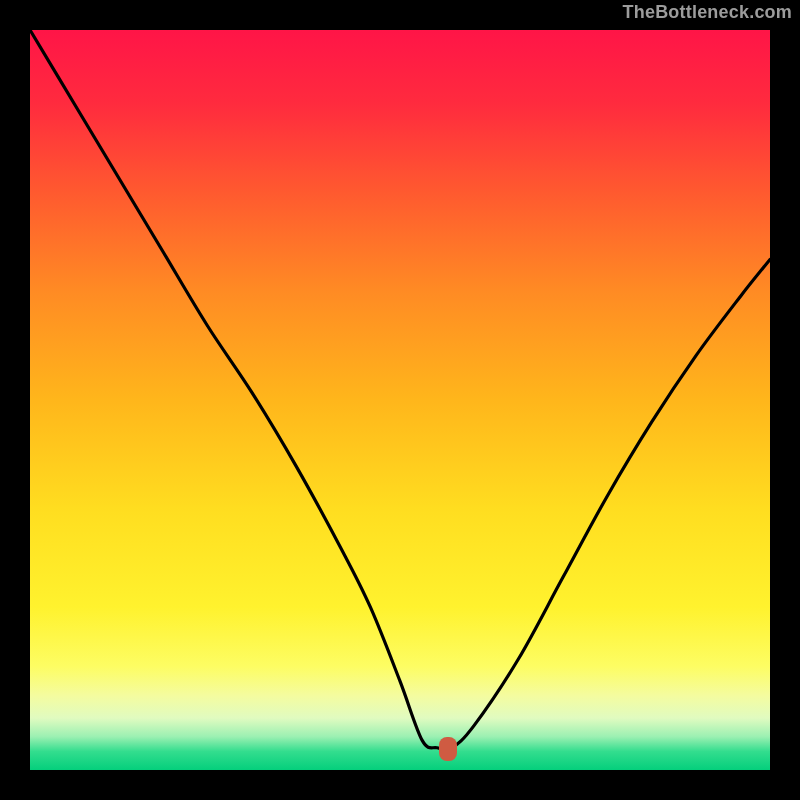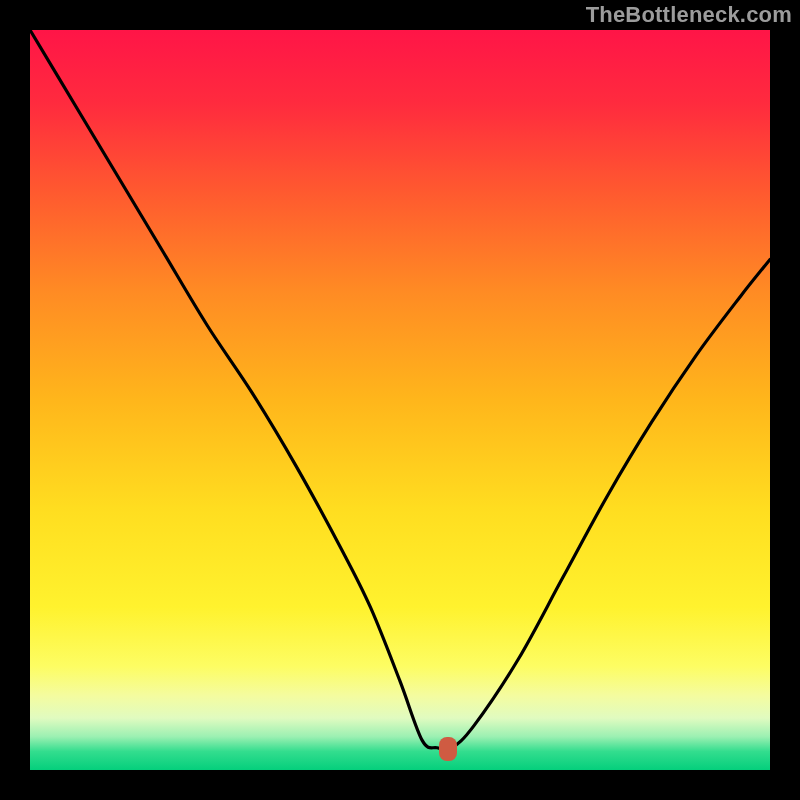--- a/index.html
+++ b/index.html
@@ -15,21 +15,21 @@
     position: relative;
     width: 800px;
     height: 800px;
     background: #000;
   }
   .watermark {
     position: absolute;
     top: 2px;
     right: 8px;
     color: #9c9c9c;
-    font-size: 22px;
+    font-size: 18px;
     font-weight: 600;
     letter-spacing: 0.2px;
     user-select: none;
   }
   .plot-area {
     position: absolute;
     left: 30px;
     top: 30px;
     width: 740px;
     height: 740px;

